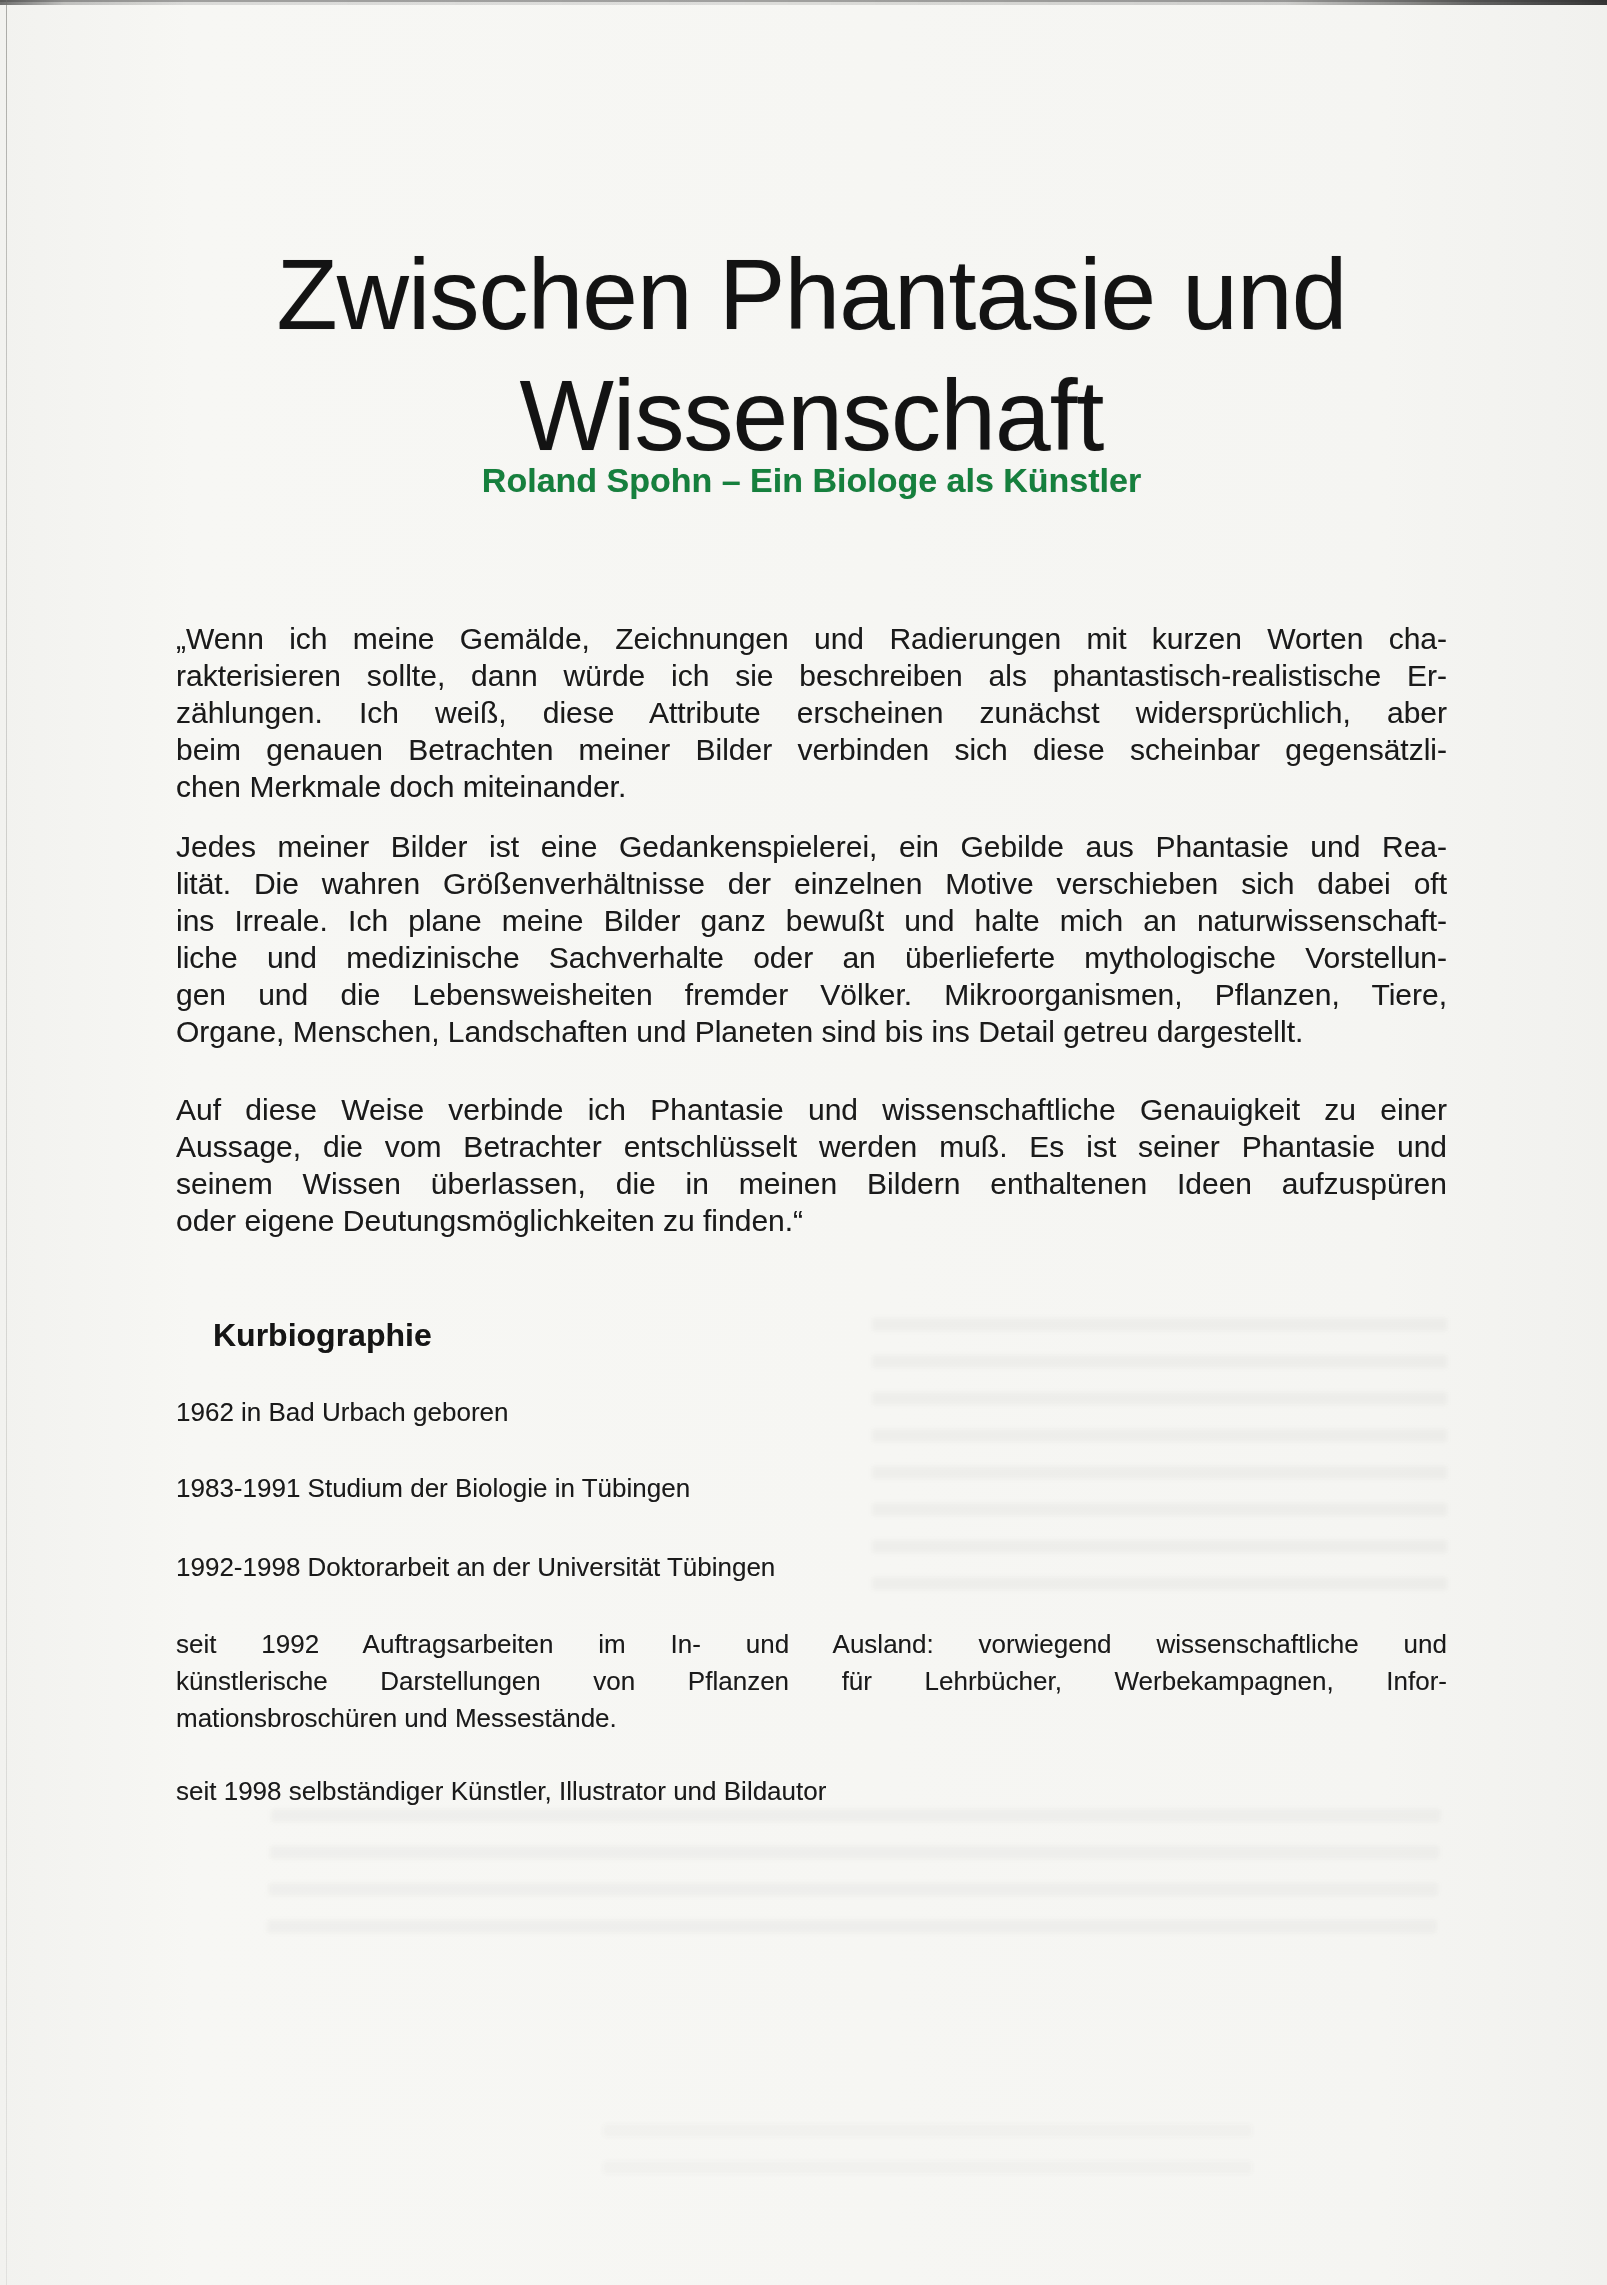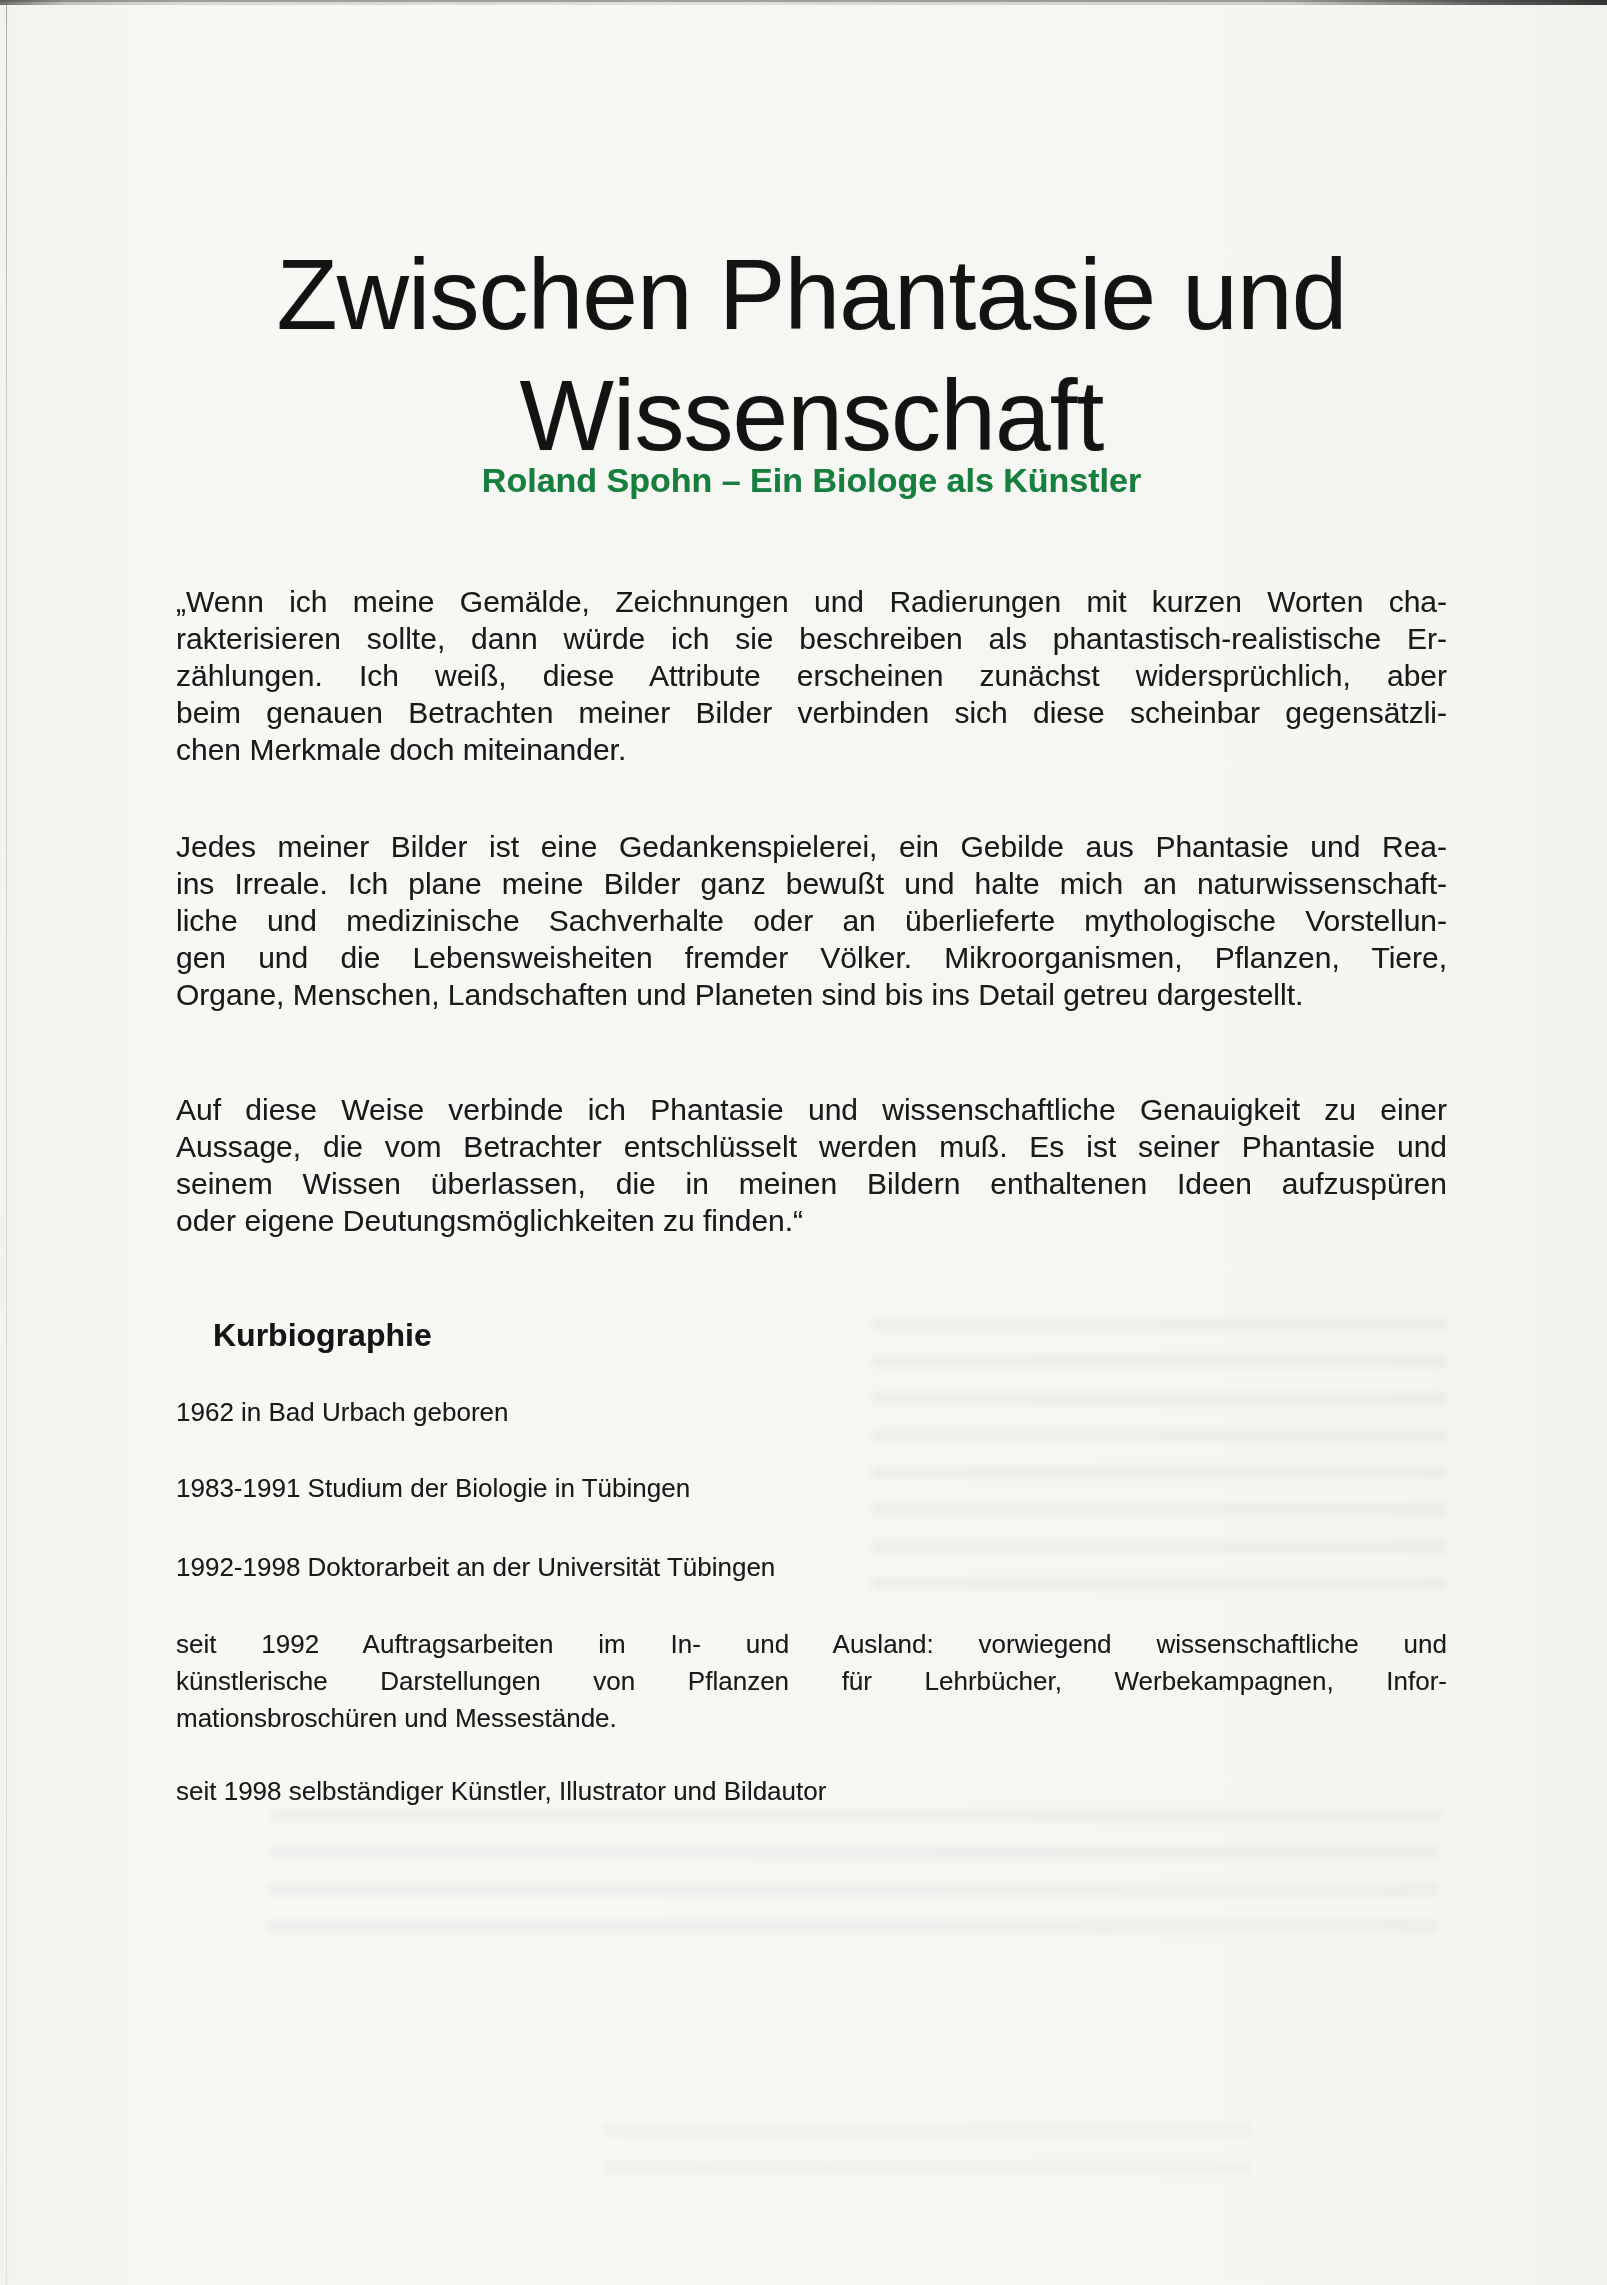--- a/index.html
+++ b/index.html
@@ -69,21 +69,21 @@
     line-height: 41px;
     font-weight: 700;
     color: #15803d;
     text-shadow: 0 0 0.7px rgba(10,10,10,.3);
   }
 
   .para { font-size: 30px; line-height: 37px; color: #1a1a1a; text-shadow: 0 0 0.6px rgba(15,15,15,.3); }
   .para .ln { height: 37px; overflow: hidden; text-align: justify; text-align-last: justify; }
   .para .ln.last { text-align-last: left; }
 
-  .p1 { top: 583px; }
+  .p1 { top: 620px; }
   .p2 { top: 828px; }
   .p3 { top: 1091px; }
 
   .bio-heading {
     top: 1317px;
     font-size: 32px;
     line-height: 37px;
     font-weight: 700;
     color: #151515;
     text-shadow: 0 0 0.6px rgba(15,15,15,.3);
@@ -117,20 +117,21 @@
   <div class="block para p1">
     <div class="ln">„Wenn ich meine Gemälde, Zeichnungen und Radierungen mit kurzen Worten cha-</div>
     <div class="ln">rakterisieren sollte, dann würde ich sie beschreiben als phantastisch-realistische Er-</div>
     <div class="ln">zählungen. Ich weiß, diese Attribute erscheinen zunächst widersprüchlich, aber</div>
     <div class="ln">beim genauen Betrachten meiner Bilder verbinden sich diese scheinbar gegensätzli-</div>
     <div class="ln last">chen Merkmale doch miteinander.</div>
   </div>
 
   <div class="block para p2">
     <div class="ln">Jedes meiner Bilder ist eine Gedankenspielerei, ein Gebilde aus Phantasie und Rea-</div>
+    <div class="ln">lität. Die wahren Größenverhältnisse der einzelnen Motive verschieben sich dabei oft</div>
     <div class="ln">ins Irreale. Ich plane meine Bilder ganz bewußt und halte mich an naturwissenschaft-</div>
     <div class="ln">liche und medizinische Sachverhalte oder an überlieferte mythologische Vorstellun-</div>
     <div class="ln">gen und die Lebensweisheiten fremder Völker. Mikroorganismen, Pflanzen, Tiere,</div>
     <div class="ln last">Organe, Menschen, Landschaften und Planeten sind bis ins Detail getreu dargestellt.</div>
   </div>
 
   <div class="block para p3">
     <div class="ln">Auf diese Weise verbinde ich Phantasie und wissenschaftliche Genauigkeit zu einer</div>
     <div class="ln">Aussage, die vom Betrachter entschlüsselt werden muß. Es ist seiner Phantasie und</div>
     <div class="ln">seinem Wissen überlassen, die in meinen Bildern enthaltenen Ideen aufzuspüren</div>

